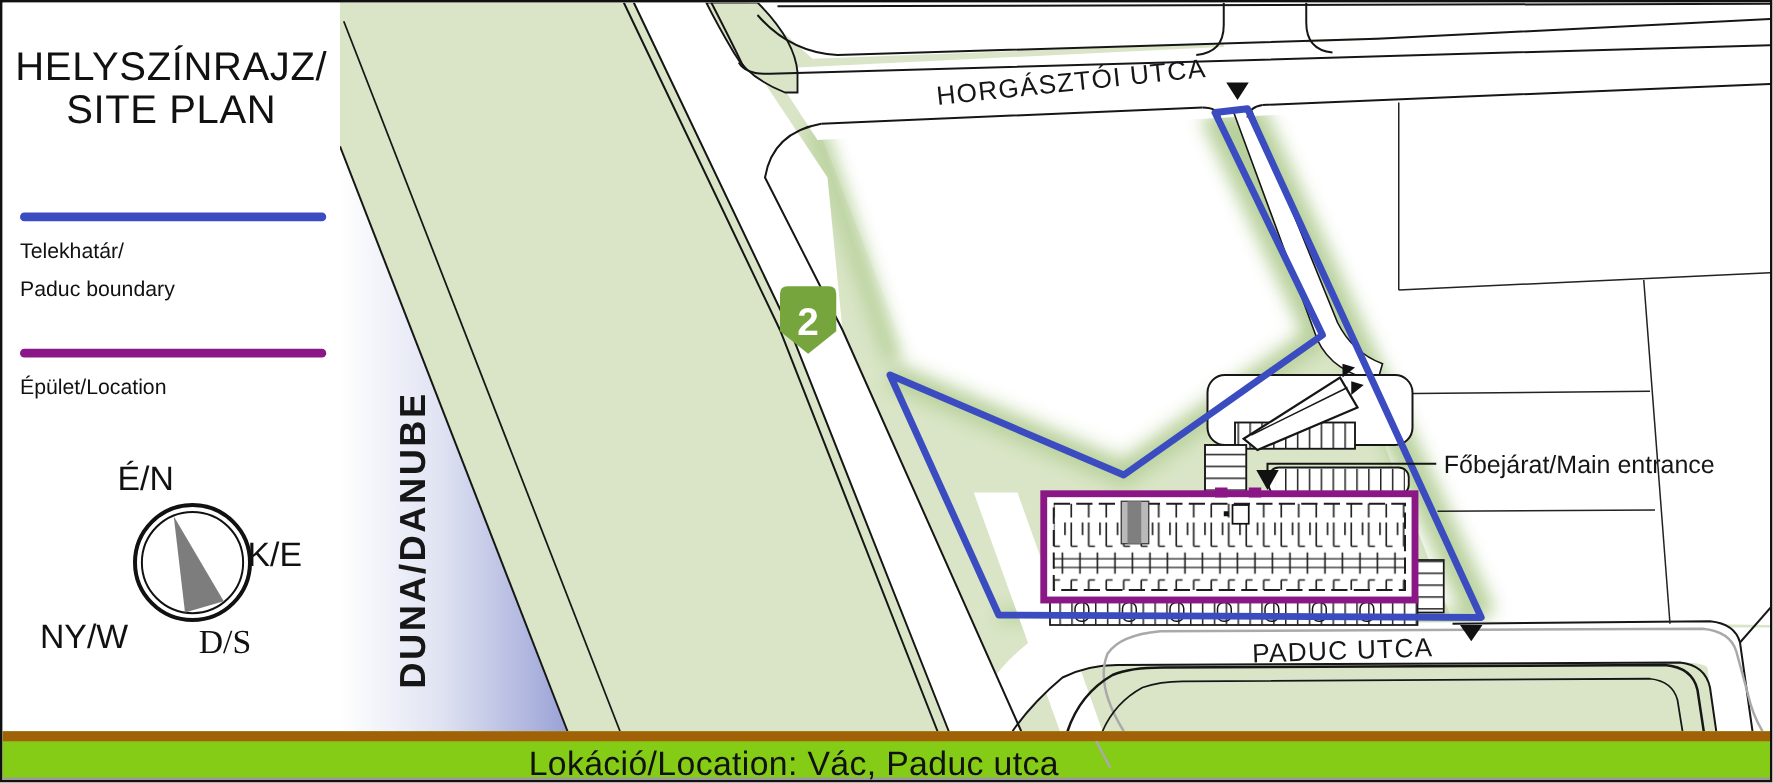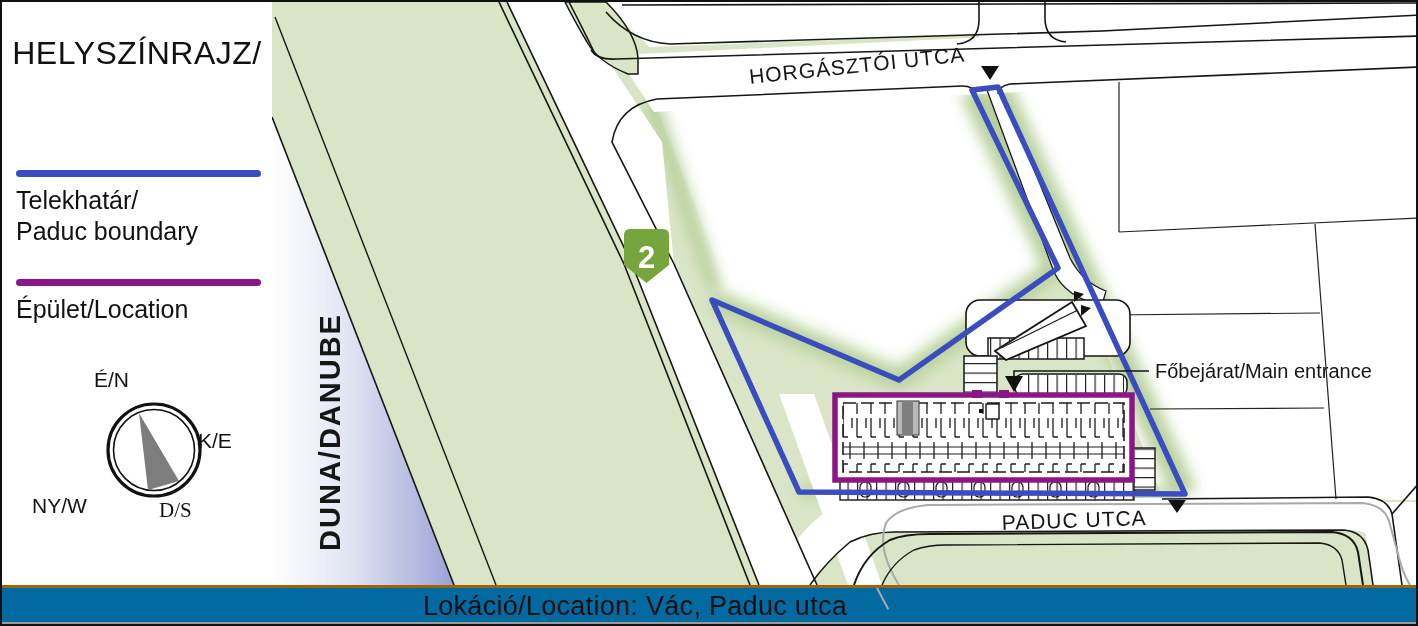--- a/index.html
+++ b/index.html
@@ -8,45 +8,46 @@
     position:relative;width:1418px;height:626px;background:#fff;
     border:2px solid #111;overflow:hidden;
     font-family:"Liberation Sans", sans-serif;color:#161616;
   }
   
   .left-panel{position:absolute;left:0;top:0;width:272px;height:583px;background:#fff;border-right:2px solid #111;}
   .panel-title{position:absolute;left:0;top:34px;width:270px;text-align:center;font-size:32px;line-height:34px;letter-spacing:.5px;color:#111;}
   .swatch{position:absolute;left:14px;width:245px;height:7px;border-radius:3.5px;}
   .swatch.blue{top:168px;background:#3b4cc0;}
   .swatch.purple{top:277px;background:#8b1786;}
-  .legend-label{position:absolute;left:14px;font-size:25px;line-height:31px;color:#111;}
+  .legend-label{position:absolute;left:14px;font-size:17px;line-height:31px;color:#111;}
   .legend-label.plot{top:183px;}
   .legend-label.building{top:292px;}
-  .compass-label{position:absolute;font-size:21px;color:#111;}
+  .compass-label{position:absolute;font-size:27px;color:#111;}
   .cl-n{left:92px;top:366px;}
   .cl-e{left:196px;top:406px;margin-top:21px;}
   .cl-w{left:30px;top:460px;margin-top:32px;}
   .cl-s{left:157px;top:496px;font-family:Liberation Serif, serif;}
   .compass-svg{position:absolute;left:0;top:0;}
   
   .map-wrap{position:absolute;left:270px;top:0;width:1148px;height:583px;}
   svg text{font-family:"Liberation Sans", sans-serif;}
   
-  .bottom-bar{position:absolute;left:0;top:583px;width:1414px;height:39px;background:#0369a1;border-top:3px solid #a16207;border-bottom:2px solid #9a9a9a;}
+  .bottom-bar{position:absolute;left:0;top:583px;width:1414px;height:39px;background:#84cc16;border-top:8px solid #a16207;border-bottom:2px solid #9a9a9a;}
   .bottom-bar .loc{position:absolute;left:0;top:0;width:100%;text-align:center;transform:translateX(-74px);font-size:27px;line-height:37px;letter-spacing:.3px;color:#111;white-space:nowrap;}
   .bar-gray-line{position:absolute;left:874px;top:0;width:2px;height:24px;background:#aaa;transform:rotate(-28deg);transform-origin:top center;}
 </style>
 </head>
 <body>
 
 <div class="app">
 
   <div class="left-panel">
     <div class="panel-title">
       <div>HELYSZÍNRAJZ/</div>
+      <div>SITE PLAN</div>
     </div>
 
     <div class="swatch blue"></div>
     <div class="legend-label plot">
       <div>Telekhatár/</div>
       <div>Paduc boundary</div>
     </div>
 
     <div class="swatch purple"></div>
     <div class="legend-label building">Épület/Location</div>

